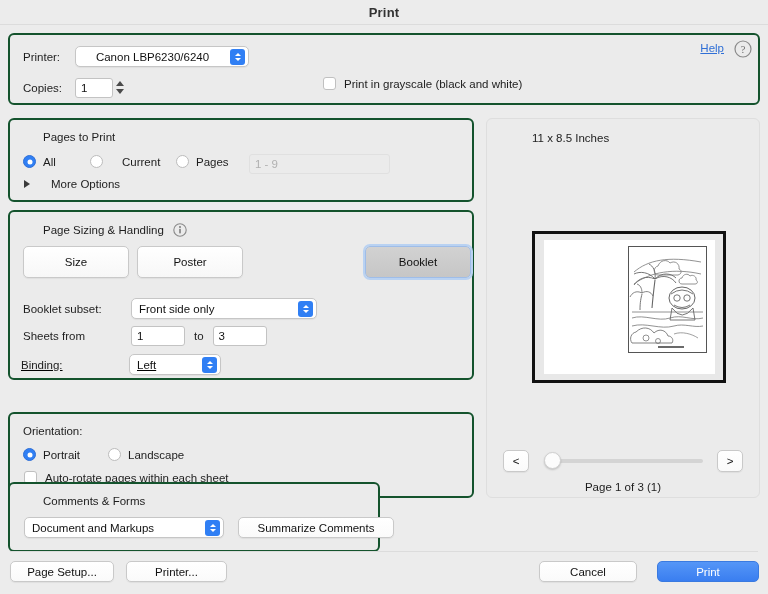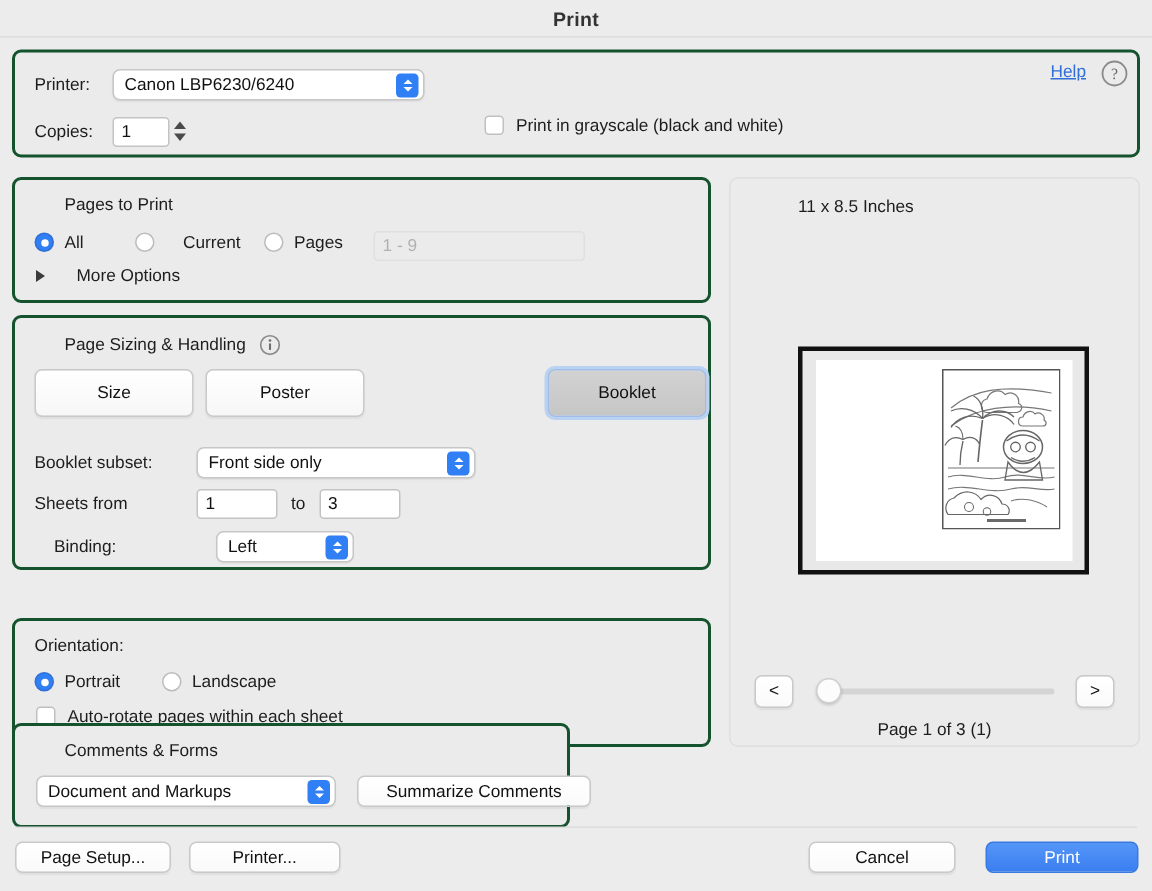--- a/index.html
+++ b/index.html
@@ -166,21 +166,21 @@
 <body>
 
 <div class="titlebar">
   <span class="title">Print</span>
 </div>
 
 <div class="panel" id="top-panel">
 
   <div class="row" style="left:13px; top:11px;">
     <span class="plain-label" style="width:52px;">Printer:</span>
-    <div class="popup" style="width:208px;">
+    <div class="popup" style="width:174px;justify-content:center;">
       <span>Canon LBP6230/6240</span>
       <span class="stepper-blue">
         <span class="ar up"></span>
           <span class="ar dn"></span>
       </span>
     </div>
   </div>
 
   <div class="row" style="left:13px; top:42px;">
     <span class="plain-label" style="width:52px;">Copies:</span>
@@ -272,21 +272,21 @@
     <span class="plain-label" style="width:108px;">Sheets from</span>
     <div class="field" style="width:54px;">
       <span>1</span>
     </div>
     <span class="plain-label" style="margin:0 9px;">to</span>
     <div class="field" style="width:54px;">
       <span>3</span>
     </div>
   </div>
 
-  <div class="row" style="left:26px; top:142px;">
+  <div class="row" style="left:11px; top:142px;text-decoration:underline;">
     <span class="plain-label" style="width:108px;">Binding:</span>
     <div class="popup" style="width:92px;">
       <span>Left</span>
       <span class="stepper-blue">
         <span class="ar up"></span>
           <span class="ar dn"></span>
       </span>
     </div>
   </div>
 </div>

